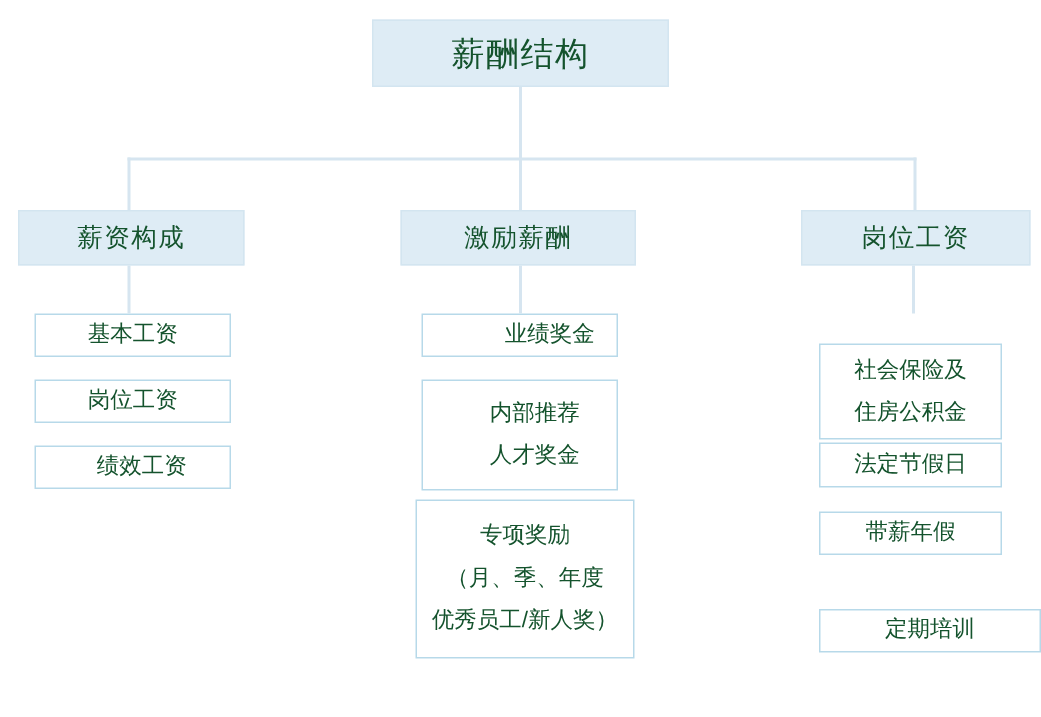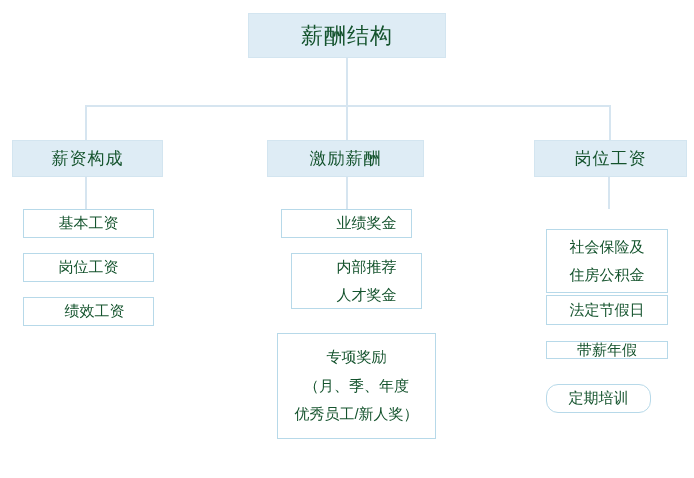--- a/index.html
+++ b/index.html
@@ -65,25 +65,25 @@
 
   <div class="node fill header" style="left:12px; top:140px; width:151px; height:37px;">薪资构成</div>
   <div class="node fill header" style="left:267px; top:140px; width:157px; height:37px;">激励薪酬</div>
   <div class="node fill header" style="left:534px; top:140px; width:153px; height:37px;">岗位工资</div>
 
   <div class="node leaf" style="left:23px; top:209px; width:131px; height:29px;">基本工资</div>
   <div class="node leaf" style="left:23px; top:253px; width:131px; height:29px;">岗位工资</div>
   <div class="node leaf" style="left:23px; top:297px; width:131px; height:29px;padding-left:12px;">绩效工资</div>
 
   <div class="node leaf" style="left:281px; top:209px; width:131px; height:29px;padding-left:40px;">业绩奖金</div>
-  <div class="node leaf" style="left:291px; top:253px; width:131px; height:56px;padding-left:20px;">内部推荐
+  <div class="node leaf" style="left:281px; top:253px; width:131px; height:74px;padding-left:20px;">内部推荐
 人才奖金</div>
-  <div class="node leaf" style="left:277px; top:333px; width:159px; height:106px;">专项奖励
+  <div class="node leaf" style="left:277px; top:333px; width:146px; height:106px;">专项奖励
 （月、季、年度
 优秀员工/新人奖）</div>
 
   <div class="node leaf" style="left:546px; top:209px; width:122px; height:64px;margin-top:20px;">社会保险及
 住房公积金</div>
   <div class="node leaf" style="left:546px; top:295px; width:122px; height:30px;">法定节假日</div>
-  <div class="node leaf" style="left:546px; top:341px; width:122px; height:18px;">带薪年假</div>
-  <div class="node leaf" style="left:546px; top:384px; width:105px; height:29px;border-radius:12px;">定期培训</div>
+  <div class="node leaf" style="left:546px; top:341px; width:122px; height:29px;">带薪年假</div>
+  <div class="node leaf" style="left:546px; top:406px; width:148px; height:29px;">定期培训</div>
 
 </div>
 
 </body></html>

